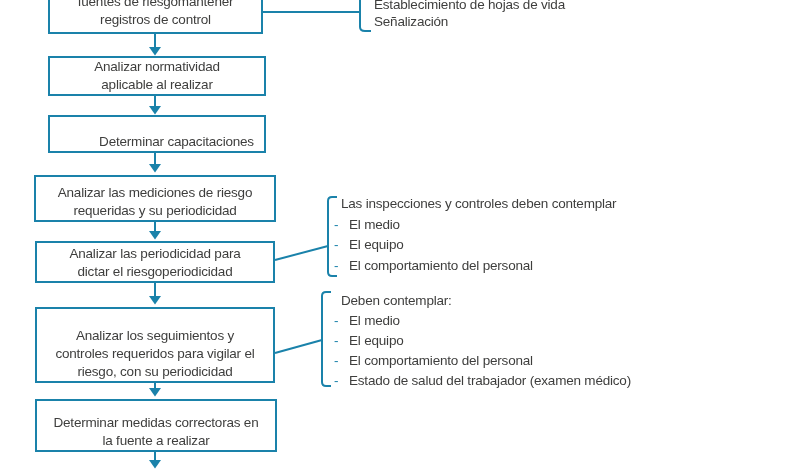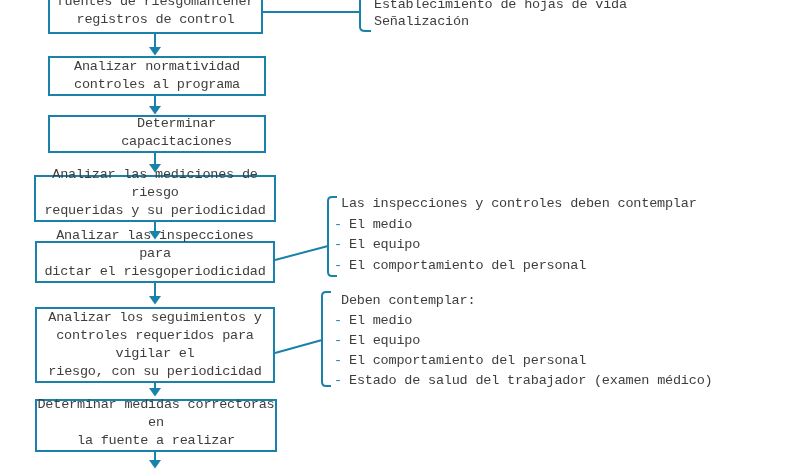--- a/index.html
+++ b/index.html
@@ -8,21 +8,21 @@
     --background: #FFFFFF;
   }
   * { margin: 0; padding: 0; box-sizing: border-box; }
   html, body { background: var(--background); }
   #canvas {
     position: relative;
     width: 812px;
     height: 470px;
     overflow: hidden;
     background: var(--background);
-    font-family: Liberation Mono, monospace;
+    font-family: Liberation Sans, sans-serif;
     color: var(--text);
   }
   #wires {
     position: absolute;
     left: 0; top: 0;
     width: 812px; height: 470px;
   }
   .fbox {
     position: absolute;
     background: var(--background);
@@ -125,34 +125,34 @@
     </g>
   </svg>
 
   <div class="fbox clipped-top" id="box-1">
     <div>fuentes de riesgomantener</div>
     <div>registros de control</div>
   </div>
 
   <div class="fbox" id="box-2">
     <div>Analizar normatividad</div>
-    <div>controles al programa</div>
+    <div>aplicable al realizar</div>
   </div>
 
   <div class="fbox" id="box-3">
     <div>Determinar capacitaciones</div>
   </div>
 
   <div class="fbox" id="box-4">
     <div>Analizar las mediciones de riesgo</div>
     <div>requeridas y su periodicidad</div>
   </div>
 
   <div class="fbox" id="box-5">
-    <div>Analizar las inspecciones para</div>
+    <div>Analizar las periodicidad para</div>
     <div>dictar el riesgoperiodicidad</div>
   </div>
 
   <div class="fbox" id="box-6">
     <div>Analizar los seguimientos y</div>
     <div>controles requeridos para vigilar el</div>
     <div>riesgo, con su periodicidad</div>
   </div>
 
   <div class="fbox" id="box-7">

